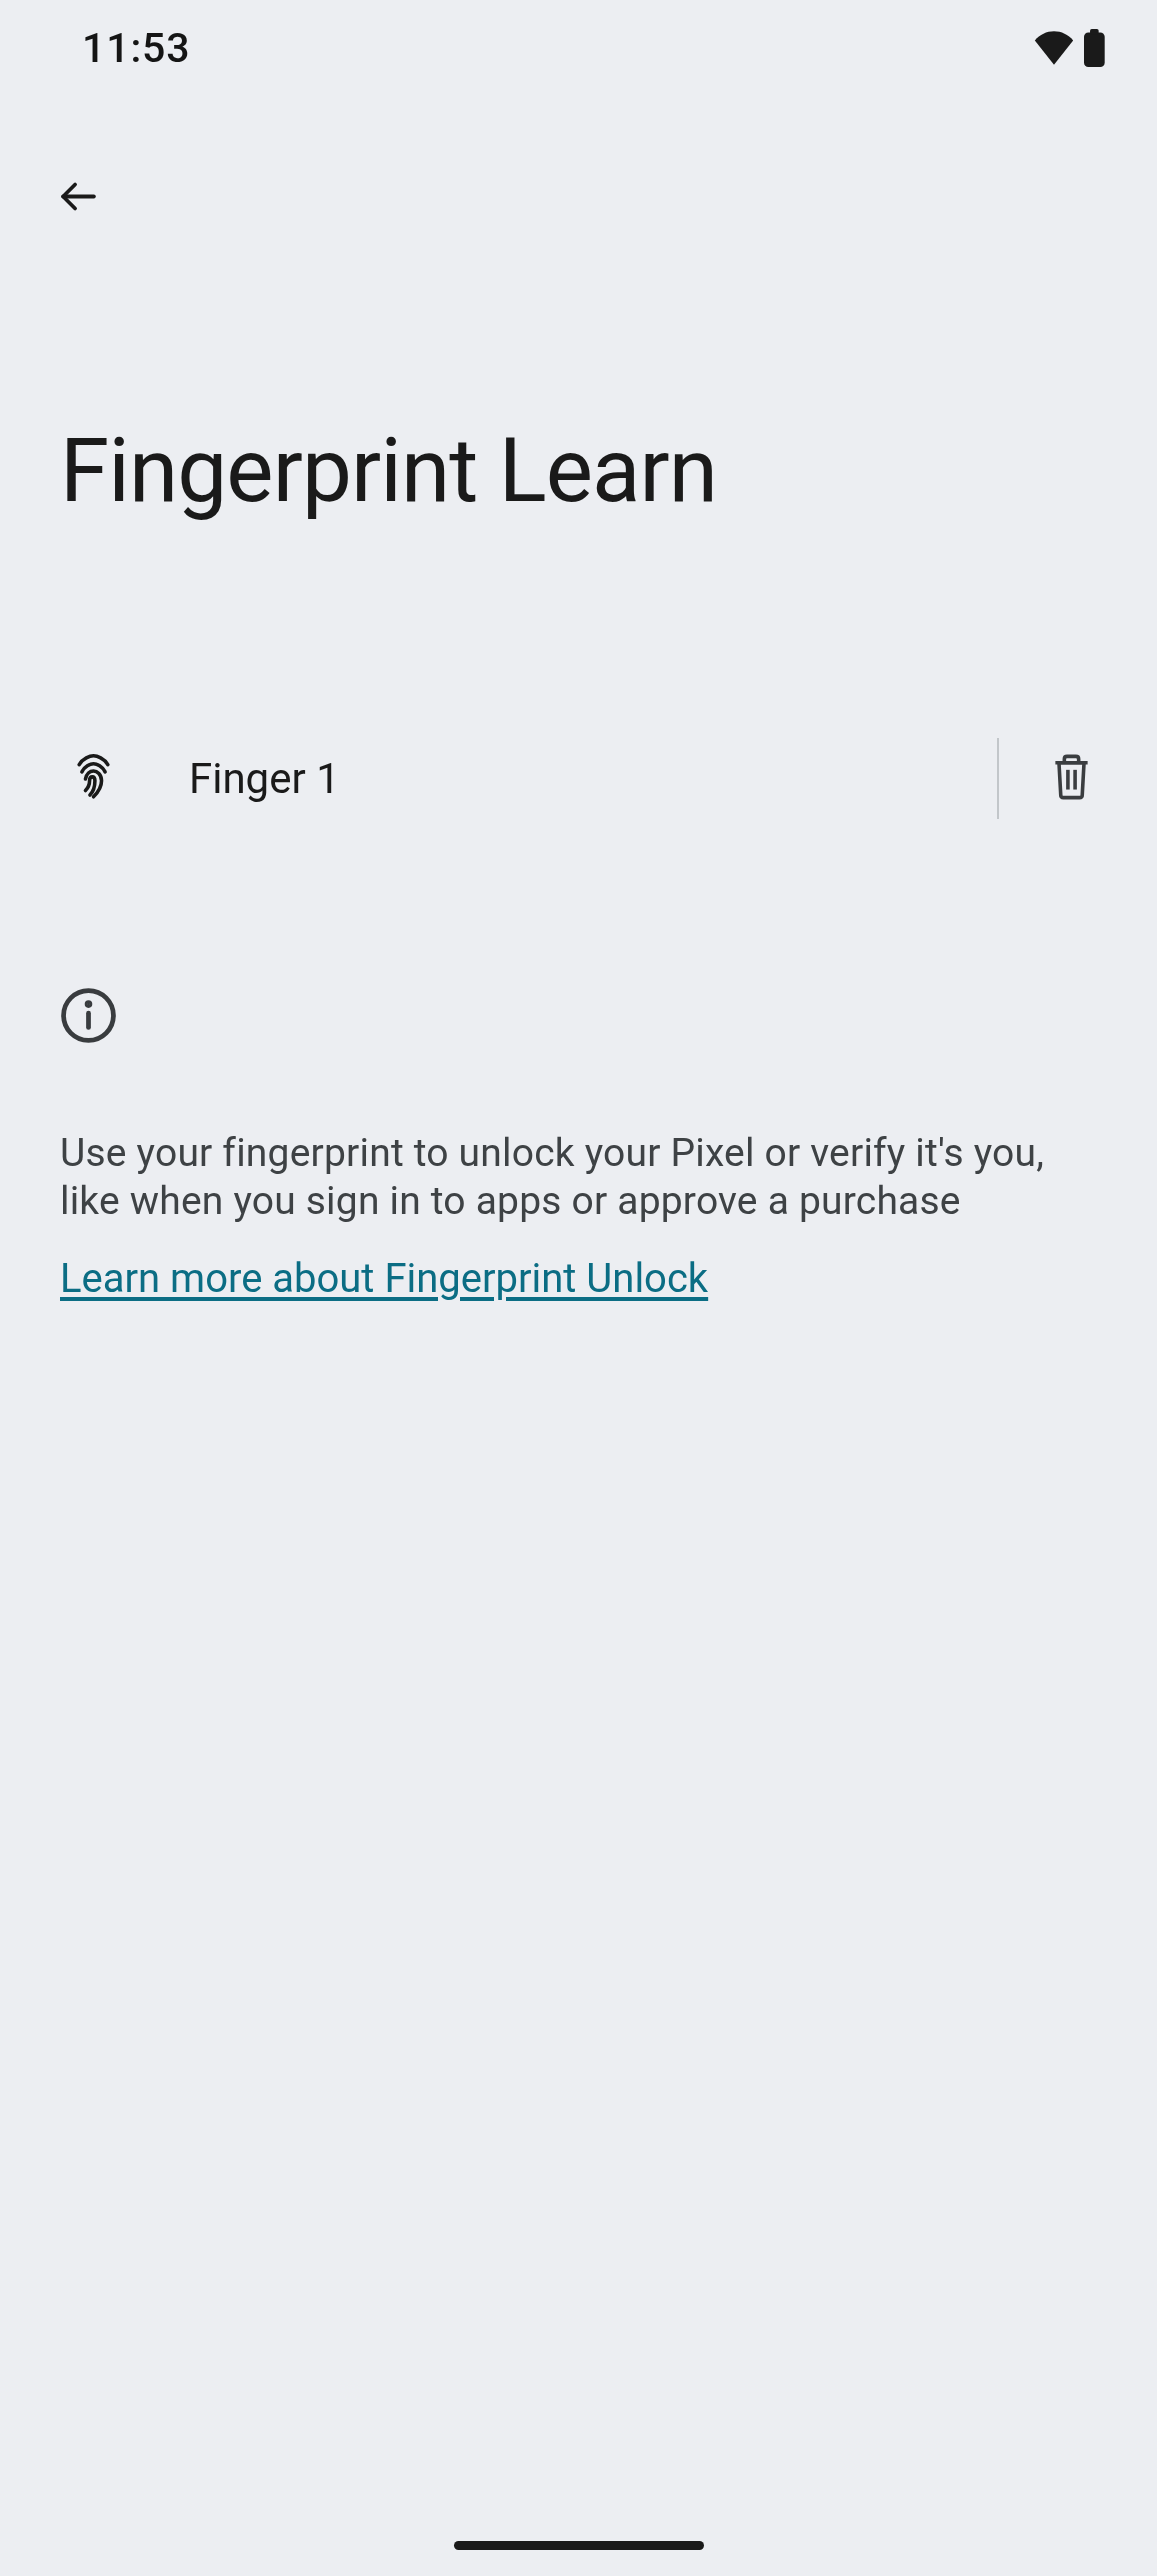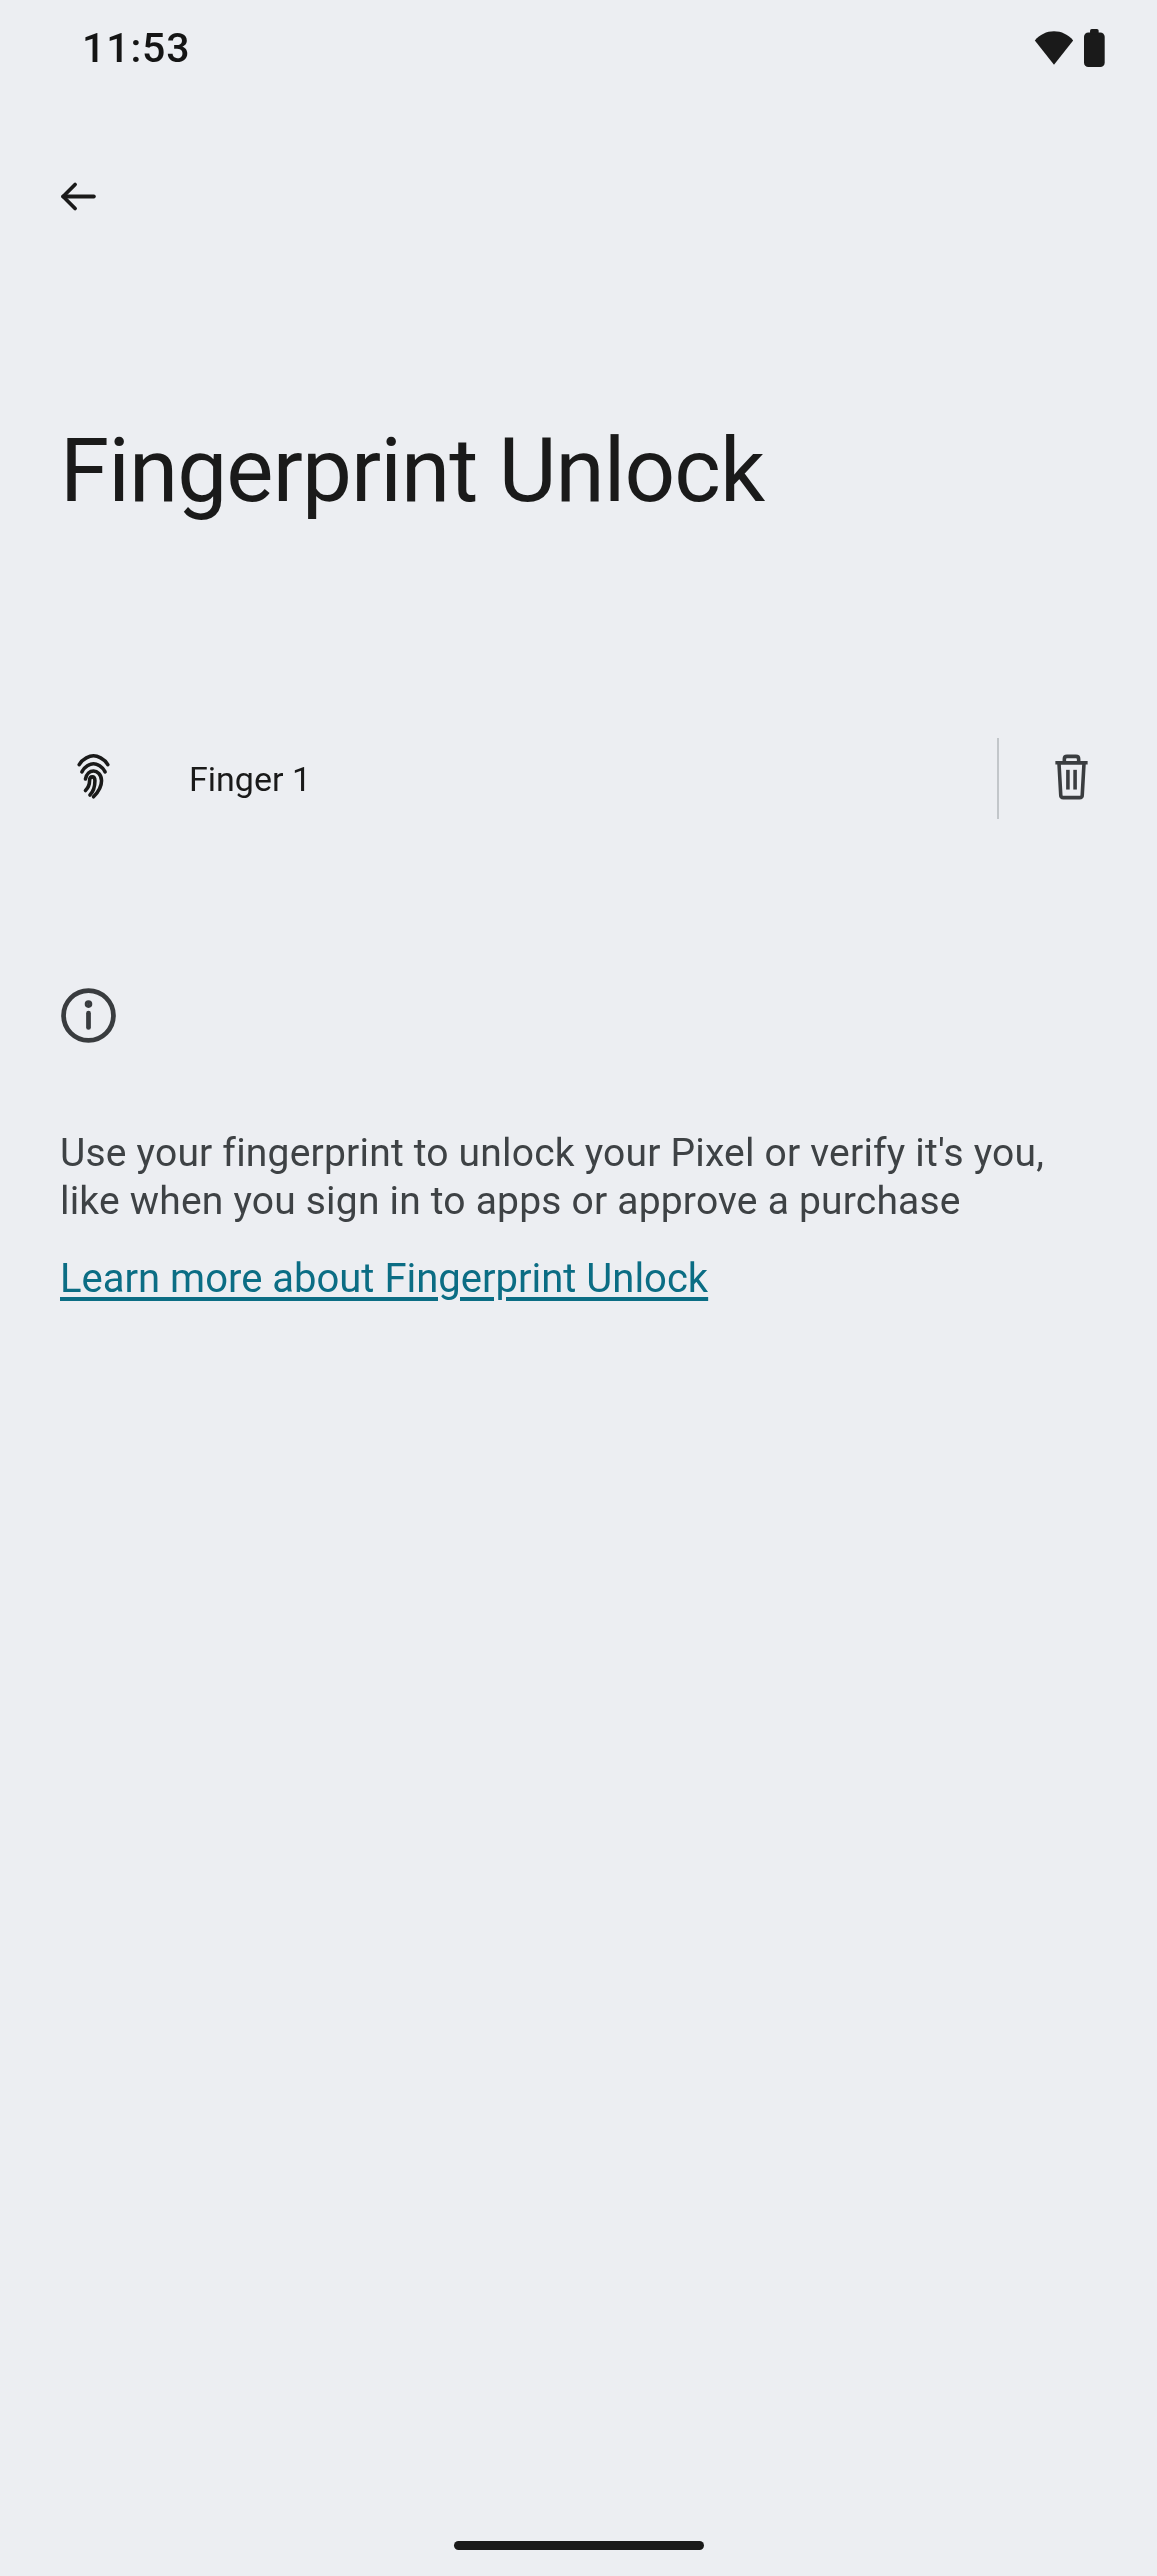--- a/index.html
+++ b/index.html
@@ -65,21 +65,21 @@
   .list-row .icon-slot {
     width: 67px;
     display: flex;
     align-items: center;
     justify-content: center;
     flex-shrink: 0;
   }
   .list-row .label {
     flex: 1;
     padding-left: 62px;
-    font-size: 34px;
+    font-size: 42px;
     font-weight: 400;
   }
   .divider-v {
     width: 1.7px;
     height: 81px;
     background: #c2c6ca;
     margin-right: 34px;
   }
   .delete-btn {
     width: 77px;
@@ -149,21 +149,21 @@
   <button class="back-btn">
     <span>
       <svg width="41" height="41" viewBox="0 0 24 24" fill="none" stroke="#1a1a1a" stroke-width="2.2" stroke-linecap="round" stroke-linejoin="round">
           <line x1="21" y1="12" x2="3" y2="12"></line>
           <polyline points="10 19 3 12 10 5"></polyline>
         </svg>
     </span>
   </button>
 </div>
 
-<h1 class="page-title">Fingerprint Unlock</h1>
+<h1 class="page-title">Fingerprint Learn</h1>
 
 <div class="list-area">
 
   <div class="list-row">
     <div class="icon-slot">
       <svg width="45" height="50" viewBox="0 0 24 28" fill="none" stroke="#1a1a1a" stroke-width="2" stroke-linecap="round" stroke-linejoin="round">
         <path d="M4 6 C6 2.5 10 1 12 1 C14 1 18 2.5 20 6"></path>
         <path d="M5.5 10 C7 7 10 5.5 12 5.5 C14 5.5 17 7 18.5 10"></path>
         <path d="M7.5 14 C8 11 10 9.5 12 9.5 C14 9.5 16.5 11.5 16.5 15 C16.5 19 14 22 12 24"></path>
         <path d="M10 23 C12 21 12.8 18 12.8 15 C12.8 13.5 12.3 12.8 11.3 12.8 C10.3 12.8 9.8 13.8 9.8 15 C9.8 16.5 9 19 7.5 20.5"></path>

